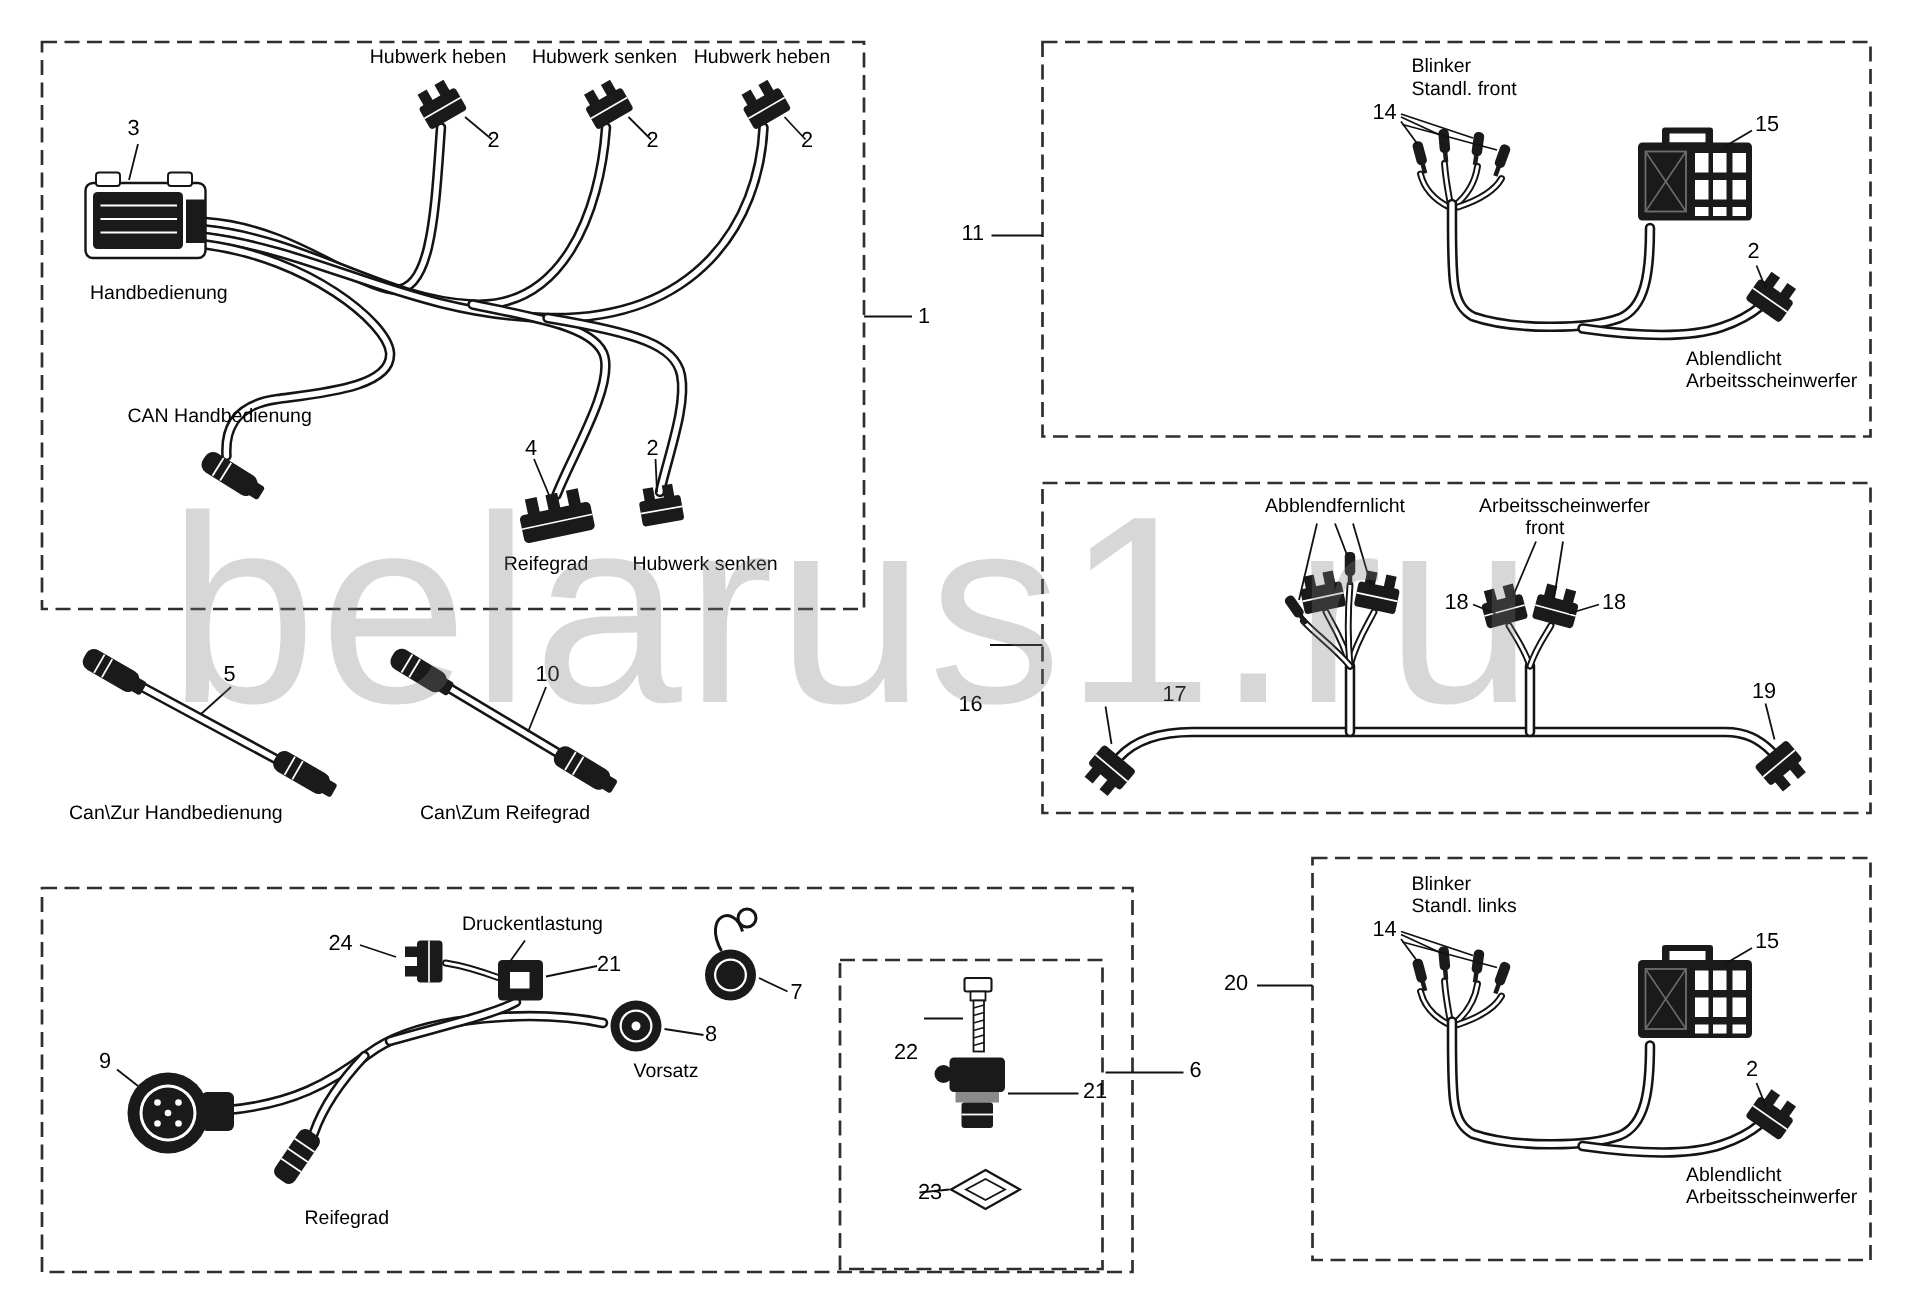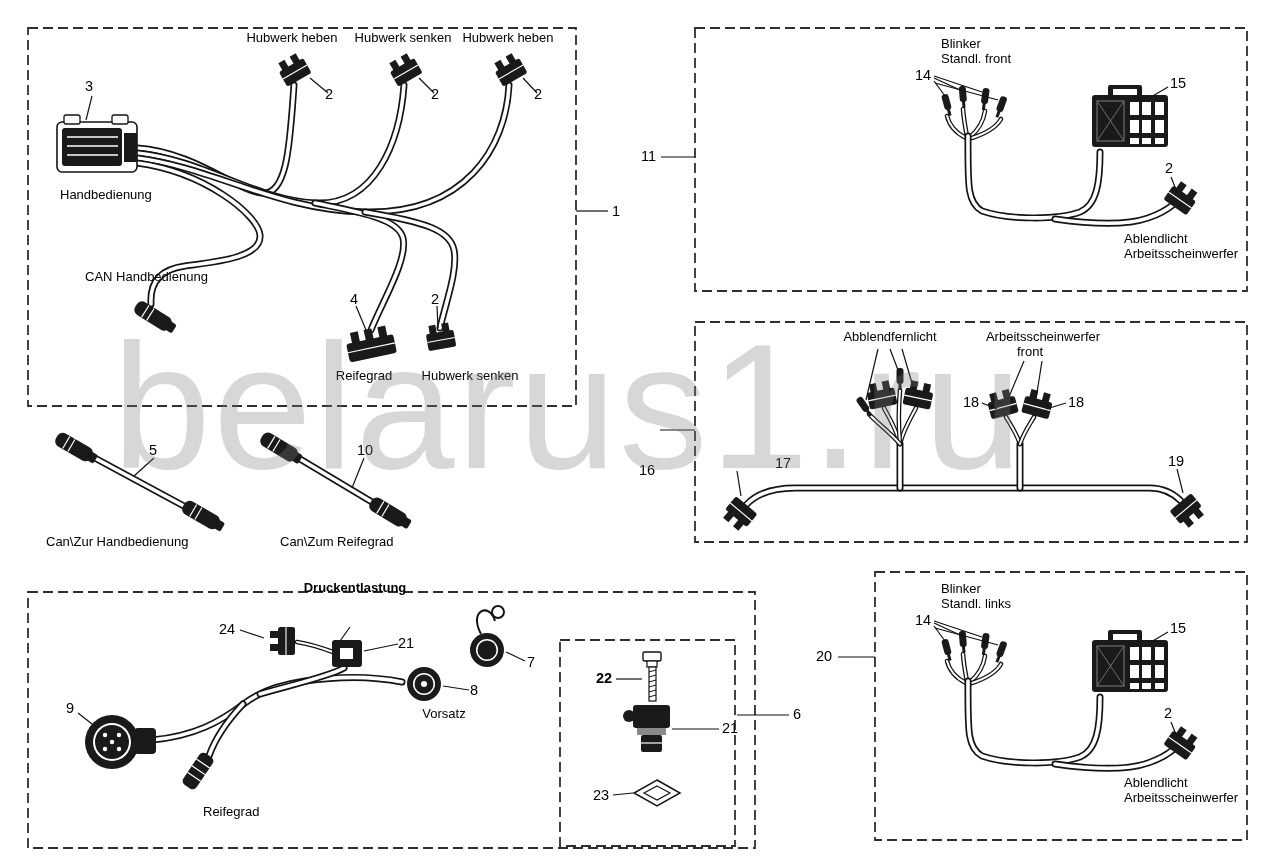--- a/index.html
+++ b/index.html
@@ -332,31 +332,31 @@
   <span class="lbl center" style="left:890px;top:330px;">Abblendfernlicht</span>
   <span class="lbl center" style="left:1043px;top:330px;">Arbeitsscheinwerfer</span>
   <span class="lbl center" style="left:1030px;top:345px;">front</span>
   <span class="lbl num" style="left:963px;top:394px;">18</span>
   <span class="lbl num" style="left:1068px;top:394px;">18</span>
   <span class="lbl num" style="left:727px;top:455px;margin-left:48px;">17</span>
   <span class="lbl num" style="left:1168px;top:453px;">19</span>
   <span class="lbl num" style="left:639px;top:421px;margin-top:41px;">16</span>
 
   <span class="lbl num" style="left:219px;top:621px;">24</span>
-  <span class="lbl center" style="left:355px;top:581px;font-weight:bold;">Druckentlastung</span>
+  <span class="lbl center" style="left:355px;top:609px;">Druckentlastung</span>
   <span class="lbl num" style="left:398px;top:635px;">21</span>
   <span class="lbl num" style="left:527px;top:654px;">7</span>
   <span class="lbl num" style="left:470px;top:682px;">8</span>
   <span class="lbl center" style="left:444px;top:707px;">Vorsatz</span>
   <span class="lbl num" style="left:66px;top:700px;">9</span>
   <span class="lbl" style="left:167px;top:805px;margin-left:36px;">Reifegrad</span>
 
-  <span class="lbl num" style="left:596px;top:670px;font-weight:bold;">22</span>
+  <span class="lbl num" style="left:596px;top:694px;">22</span>
   <span class="lbl num" style="left:722px;top:720px;">21</span>
-  <span class="lbl num" style="left:593px;top:787px;">23</span>
+  <span class="lbl num" style="left:612px;top:787px;">23</span>
   <span class="lbl num" style="left:793px;top:706px;">6</span>
 
   <span class="lbl" style="left:941px;top:582px;">Blinker</span>
   <span class="lbl" style="left:941px;top:597px;">Standl. links</span>
   <span class="lbl num" style="left:915px;top:612px;">14</span>
   <span class="lbl num" style="left:1170px;top:620px;">15</span>
   <span class="lbl num" style="left:1164px;top:705px;">2</span>
   <span class="lbl" style="left:1124px;top:776px;">Ablendlicht</span>
   <span class="lbl" style="left:1124px;top:791px;">Arbeitsscheinwerfer</span>
   <span class="lbl num" style="left:816px;top:648px;">20</span>

